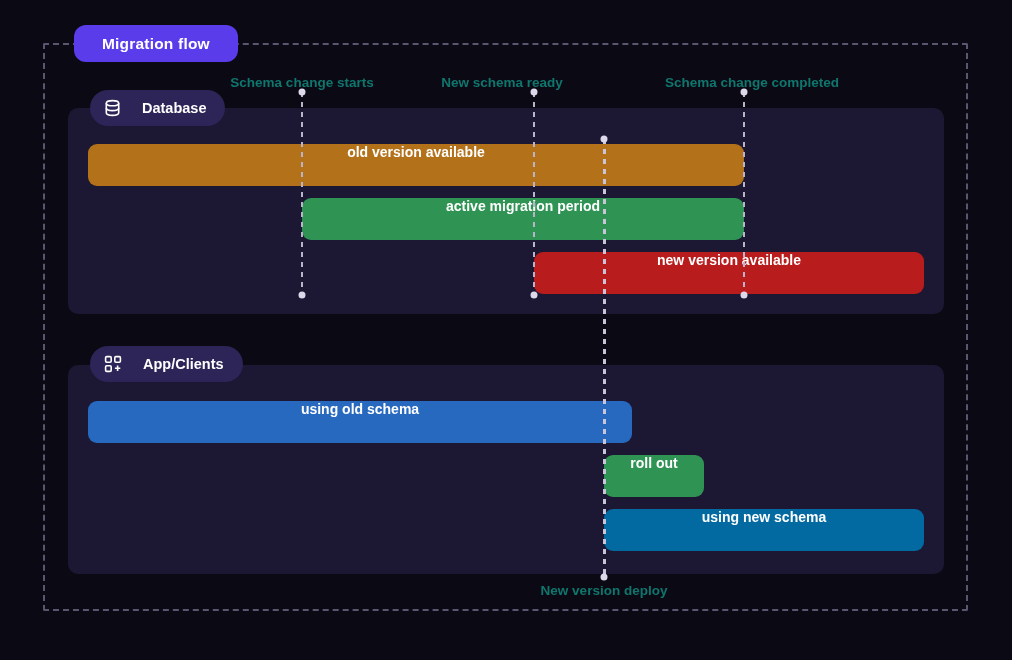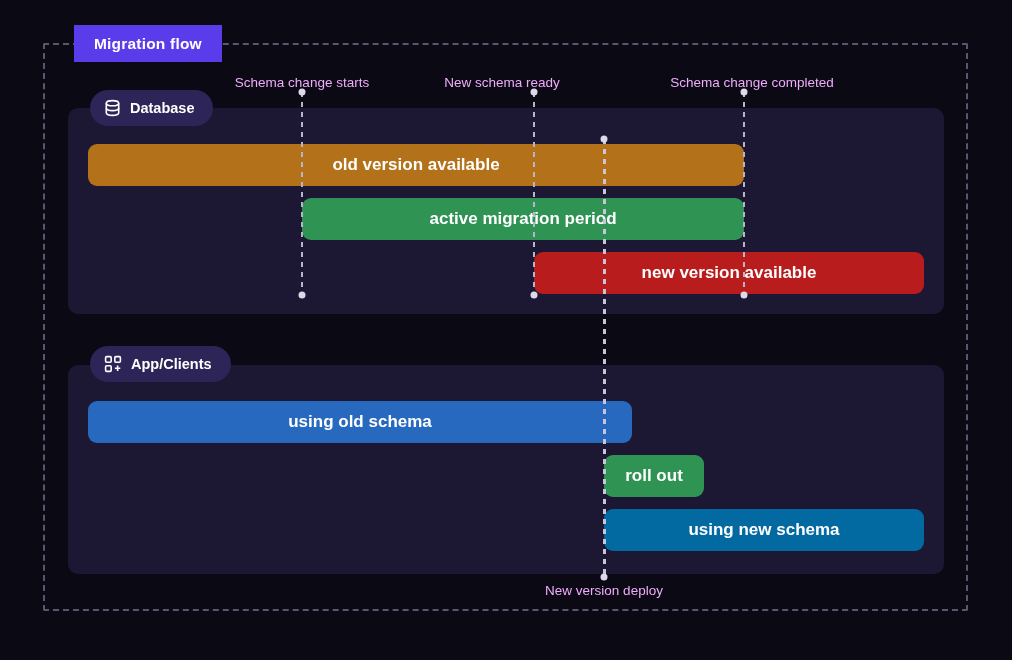--- a/index.html
+++ b/index.html
@@ -27,25 +27,25 @@
     border-radius: 2px;
     box-sizing: border-box;
   }
 
   
   #flow-title {
     position: absolute;
     left: 74px;
     top: 25px;
     height: 37px;
-    padding: 0 20px;
+    padding: 0 28px;
     display: flex;
     align-items: center;
     background: #5b3ceb;
-    border-radius: 0;
+    border-radius: 12px;
     font-size: 15.5px;
     font-weight: bold;
     letter-spacing: .2px;
     z-index: 6;
   }
 
   
   .lane {
     position: absolute;
     background: #1c1733;
@@ -55,39 +55,39 @@
   #lane-database { left: 68px; top: 108px; width: 876px; height: 206px; }
   #lane-clients  { left: 68px; top: 365px; width: 876px; height: 209px; }
 
   
   .lane-chip {
     position: absolute;
     height: 36px;
     padding: 0 19px 0 14px;
     display: flex;
     align-items: center;
-    gap: 9px;
+    gap: 21px;
     background: #2d2457;
     border-radius: 18px;
     font-size: 14.5px;
     font-weight: bold;
     z-index: 7;
   }
   #chip-database { left: 90px; top: 90px; }
   #chip-clients  { left: 90px; top: 346px; }
   .lane-chip svg { display: block; }
 
   
   .milestone-label {
     position: absolute;
     transform: translateX(-50%);
     font-size: 13.5px;
-    font-weight: normal;
+    font-weight: bold;
     white-space: nowrap;
-    color: #f0abfc;
+    color: #0f766e;
     z-index: 6;
   }
 
   
   .vline {
     position: absolute;
     width: 2px;
     z-index: 5;
     background-image: linear-gradient(to bottom,
         currentColor 0, currentColor 5px,
@@ -105,24 +105,23 @@
     border-radius: 50%;
     background: #ddd9ea;
     transform: translate(-50%, -50%);
     z-index: 6;
   }
 
   
   .bar {
     position: absolute;
     display: flex;
-    align-items: center;
     justify-content: center;
     border-radius: 9px;
-    font-size: 17px;
+    font-size: 14px;
     font-weight: bold;
     color: #ffffff;
     z-index: 3;
     box-sizing: border-box;
   }
 
   .bar-label { position: relative; z-index: 4; }
 </style>
 </head>
 <body>

